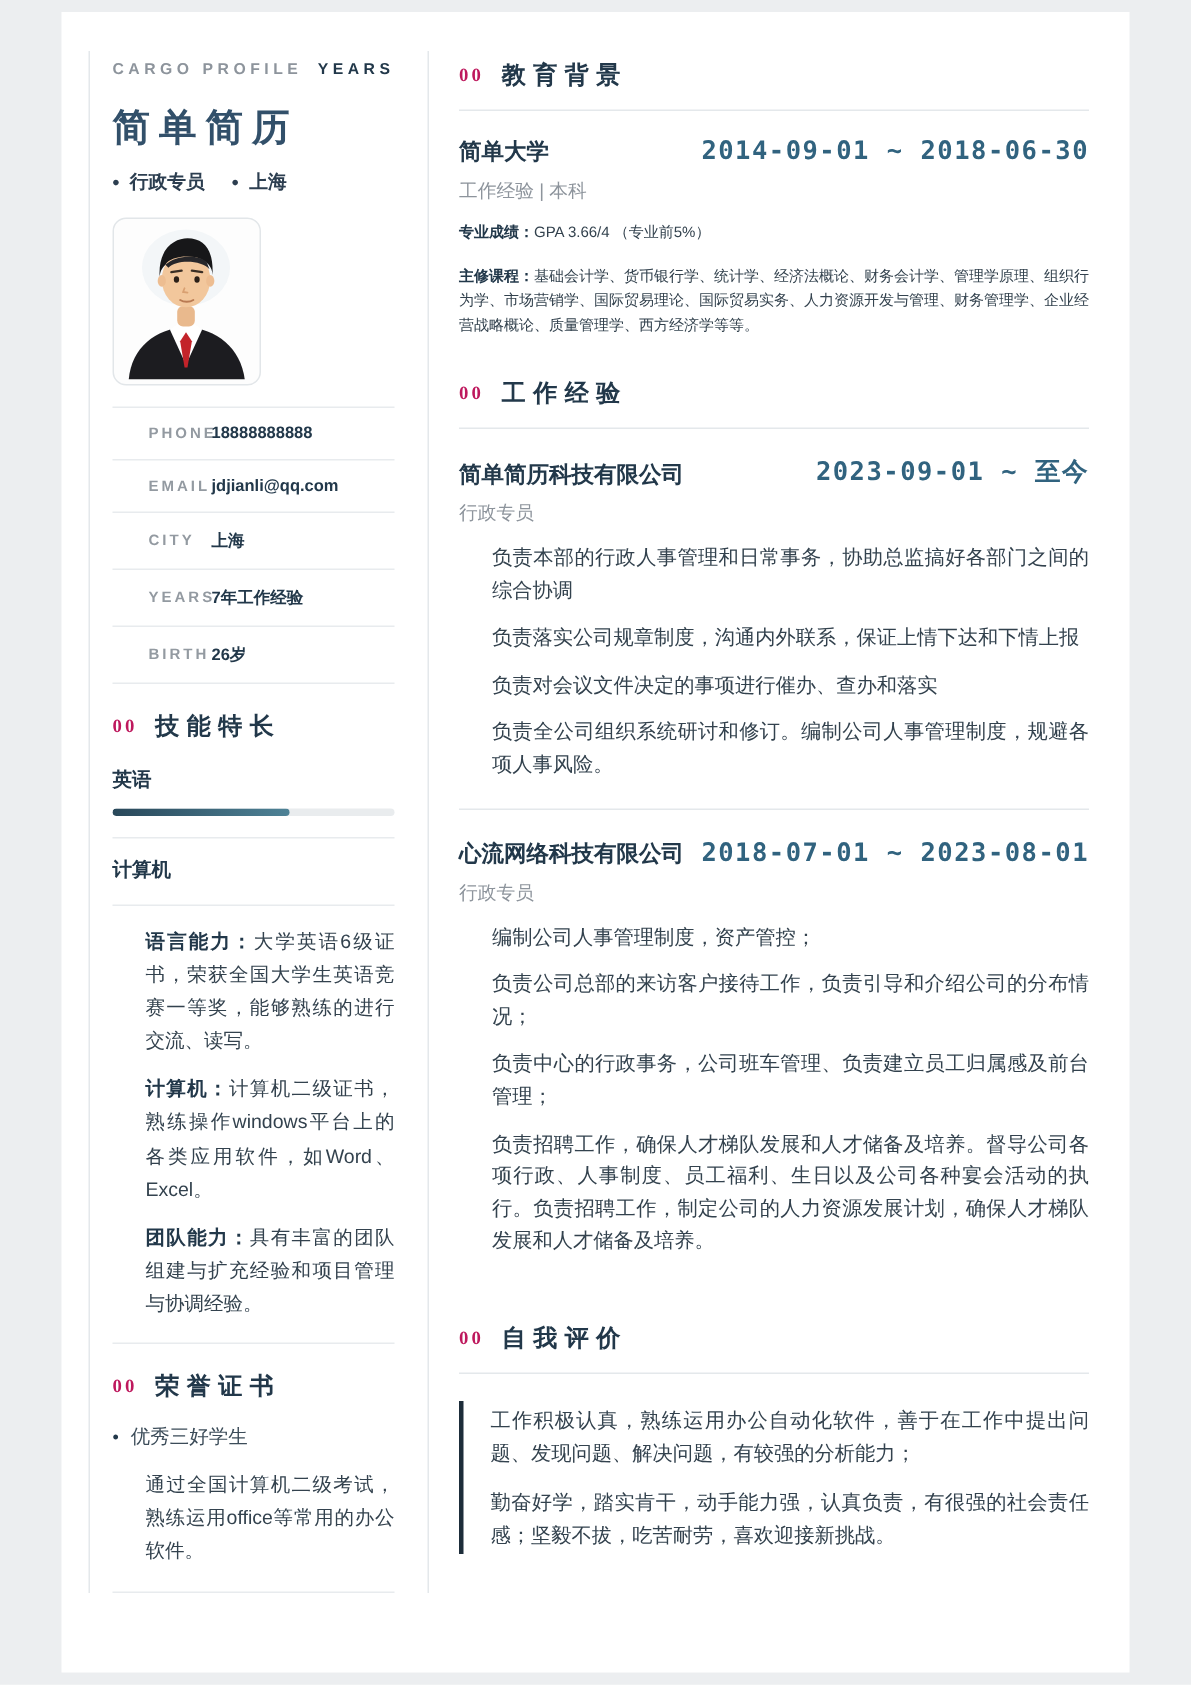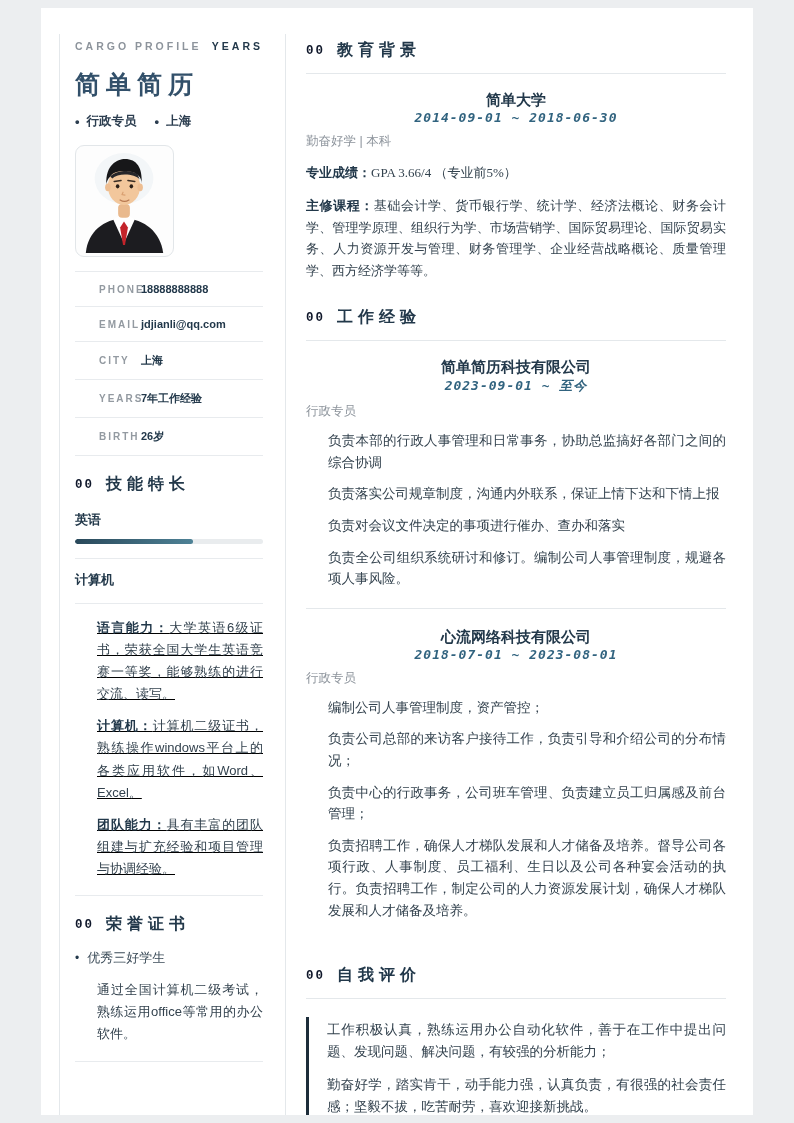--- a/index.html
+++ b/index.html
@@ -25,45 +25,45 @@
     margin-top:15px; width:99px; height:112px; border:1px solid #e2e6e9;
     border-radius:9px; background:#fdfdfd; overflow:hidden; padding:2px;
   }
   .photo-frame svg { width:100%; height:100%; border-radius:7px; display:block; }
   .contact-list { margin-top:14px; border-top:1px solid #e8ebee; }
   .contact-row { display:flex; align-items:center; padding:11px 0; border-bottom:1px solid #e8ebee; }
   .contact-label { width:66px; font-size:10px; font-weight:bold; letter-spacing:2px; color:#939aa1;padding-left:24px; }
   .contact-value { font-size:11px; font-weight:bold; color:#22384a; }
   
   .sec-head { display:flex; align-items:center; gap:12px; }
-  .sec-prefix { font-family:Liberation Mono, monospace; font-size:12.5px; font-weight:bold; letter-spacing:2px; color:#0f172a; }
+  .sec-prefix { font-family:Liberation Serif, serif; font-size:12.5px; font-weight:bold; letter-spacing:2px; color:#be185d; }
   .sec-title { font-size:16px; font-weight:bold; letter-spacing:5px; color:#22384a; }
   .sidebar .sec-head { padding:18px 0 4px 0; }
   
   .skill { padding:12px 0 14px 0; border-bottom:1px solid #e8ebee; }
   .skill-name { font-size:13px; font-weight:bold; color:#22384a; }
   .skill-bar { margin-top:10px; height:5px; border-radius:3px; background:#e9ecee; overflow:hidden; }
   .skill-fill { height:100%; border-radius:3px; background:linear-gradient(90deg,#29485a,#4e8296); }
-  .notes { padding:13px 0 15px 22px; border-bottom:1px solid #e8ebee;text-decoration:underline; }
+  .notes { padding:13px 0 15px 22px; border-bottom:1px solid #e8ebee; }
   .notes p, .honor-paras p { font-size:13px; color:#33424e; line-height:1.7; text-align:justify; margin-bottom:10px; }
   .notes p:last-child, .honor-paras p:last-child { margin-bottom:0; }
   .lead { font-weight:bold; color:#22384a; }
   
   .honor-bullet { display:flex; gap:8px; align-items:baseline; padding:10px 0 4px 0; font-size:13px; color:#3c4c59; }
   .honor-bullet .dot { color:#22384a; font-size:12px; }
   .honor-paras { padding:8px 0 16px 22px; border-bottom:1px solid #e8ebee; }
   
   .main { flex:1; padding:6px 13px 0 20px; }
   .main .sec-head { padding-bottom:12px; border-bottom:1px solid #e4e8eb; }
   .main section { margin-bottom:26px; }
-  .entry-head { display:flex; justify-content:space-between; align-items:center; margin-top:17px;flex-direction:column; }
+  .entry-head { display:flex; justify-content:space-between; align-items:flex-end; margin-top:17px; }
   .entry-title { font-size:15px; font-weight:bold; color:#22384a; }
-  .entry-date { font-family:"DejaVu Sans Mono","Liberation Mono",monospace; font-size:13px; font-weight:bold; letter-spacing:1px; color:#31637f;font-style:italic; }
+  .entry-date { font-family:"DejaVu Sans Mono","Liberation Mono",monospace; font-size:17px; font-weight:bold; letter-spacing:1px; color:#31637f; }
   .entry-sub { margin-top:8px; font-size:12.5px; color:#8d949c; }
-  .kv { margin-top:12px; font-size:13px; color:#33424e; line-height:1.65; text-align:justify;font-family:Liberation Serif, serif; }
+  .kv { margin-top:12px; font-size:10px; color:#33424e; line-height:1.65; text-align:justify; }
   .bullets { margin-top:4px; }
   .bullets p { margin-top:10px; padding-left:22px; font-size:13.5px; color:#33424e; line-height:1.6; text-align:justify; }
   .job { padding-bottom:18px; }
   .job + .job { border-top:1px solid #e4e8eb; padding-top:2px; }
   .eval-block { margin-top:18px; border-left:3px solid #1d2d3a; padding:2px 0 2px 18px; }
   .eval-block p { font-size:13.5px; color:#33424e; line-height:1.6; text-align:justify; margin-bottom:12px; }
   .eval-block p:last-child { margin-bottom:0; }
 </style>
 </head>
 <body>
@@ -173,21 +173,21 @@
 
       <section>
         <div class="sec-head">
           <span class="sec-prefix">00</span>
           <span class="sec-title">教育背景</span>
         </div>
         <div class="entry-head">
           <span class="entry-title">简单大学</span>
           <span class="entry-date">2014-09-01 ~ 2018-06-30</span>
         </div>
-        <div class="entry-sub">勤奋好学 | 本科</div>
+        <div class="entry-sub">工作经验 | 本科</div>
         <p class="kv"><span class="lead">专业成绩：</span><span>GPA 3.66/4 （专业前5%）</span></p>
         <p class="kv"><span class="lead">主修课程：</span><span>基础会计学、货币银行学、统计学、经济法概论、财务会计学、管理学原理、组织行为学、市场营销学、国际贸易理论、国际贸易实务、人力资源开发与管理、财务管理学、企业经营战略概论、质量管理学、西方经济学等等。</span></p>
       </section>
 
       <section>
         <div class="sec-head">
           <span class="sec-prefix">00</span>
           <span class="sec-title">工作经验</span>
         </div>
 

